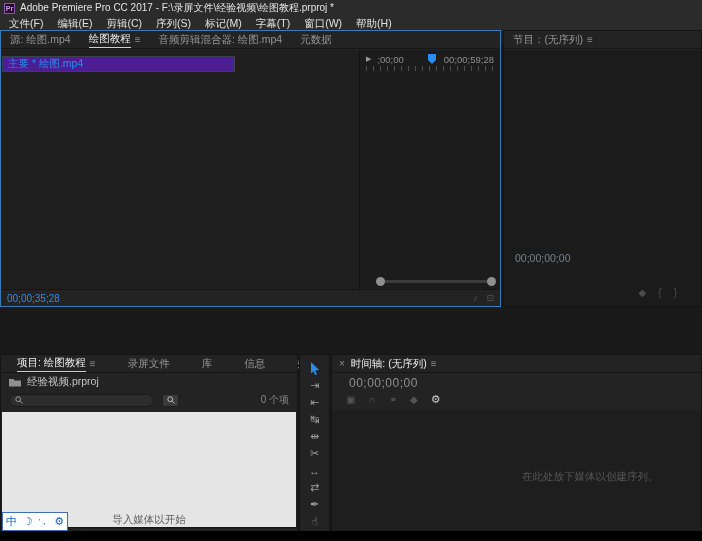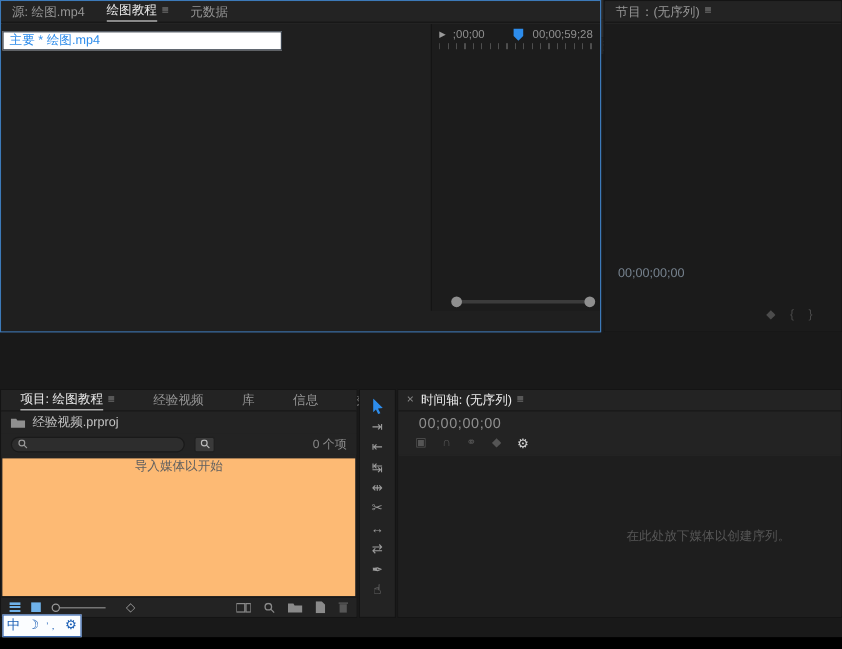--- a/index.html
+++ b/index.html
@@ -19,32 +19,32 @@
   .menubar{position:absolute;left:0;top:16px;width:702px;height:15px;background:#2b2b2b;
     display:flex;align-items:center;padding-left:2px;font-size:10.5px;color:#e0e0e0;}
   .menubar .mi{padding:0 7px;}
   .wsbar{position:absolute;left:0;top:31px;width:702px;height:14px;background:#232323;
     display:flex;align-items:center;justify-content:flex-end;font-size:10.5px;color:#9a9a9a;padding-right:8px;}
   .ws-item{padding:0 12px;display:flex;align-items:center;gap:5px;}
   .ws-item.active{color:#2d8ceb;}
   .ws-overflow{padding:0 14px;color:#bdbdbd;}
 
   
-  .panel{position:absolute;background:#232323;border:1px solid #141414;}
+  .panel{position:absolute;background:#232323;border:1px solid #141414;margin-top:30px;}
   .tabbar{height:18px;display:flex;align-items:center;background:#232323;
     border-bottom:1px solid #161616;font-size:10.5px;color:#969696;white-space:nowrap;}
   .tab{padding:0 9px;height:18px;display:flex;align-items:center;gap:4px;}
   .tab.active{color:#ededed;}
   .tab.active .tlbl{border-bottom:1px solid #cfcfcf;padding-bottom:1px;}
   .pmenu{color:#8a8a8a;font-size:10px;}
 
   
   #ec-panel{left:0;top:45;width:501px;height:277px;border:1px solid #3c79b8;}
   .ec-body{position:absolute;left:0;top:19px;right:0;bottom:0;background:#1f1f1f;}
-  .clip-row{position:absolute;left:1px;top:6px;width:233px;height:16px;background:#ffffff;
+  .clip-row{position:absolute;left:1px;top:6px;width:233px;height:16px;background:#4c1d95;
     border:1px solid #3a424d;color:#2d8ceb;font-size:10.5px;display:flex;align-items:center;padding:0 5px;}
   .ec-vdiv{position:absolute;left:358px;top:0;bottom:17px;width:1px;background:#141414;}
   .mini-tl{position:absolute;left:359px;top:0;right:0;bottom:17px;background:#1c1c1c;}
   .mini-head{position:absolute;left:0;top:2px;right:0;height:14px;display:flex;align-items:center;
     gap:6px;font-size:9.5px;color:#8f8f8f;padding-left:6px;}
   .mini-ticks{position:absolute;left:6px;right:2px;top:16px;height:5px;opacity:.55;
     background:repeating-linear-gradient(90deg,#777 0 1px,transparent 1px 7px);}
   .hscroll{position:absolute;left:16px;right:4px;bottom:3px;height:9px;}
   .hscroll .bar{position:absolute;left:4px;right:4px;top:3px;height:3px;background:#3c3c3c;border-radius:2px;}
   .hscroll .knob{position:absolute;top:0;width:9px;height:9px;border-radius:50%;background:#8f8f8f;}
@@ -66,22 +66,22 @@
   .pj-tabs .tab{padding:0 16px;}
   .pj-overflow{margin-left:auto;padding:0 8px;color:#bdbdbd;}
   .crumb{height:18px;display:flex;align-items:center;gap:6px;padding:0 8px;color:#c4c4c4;font-size:10.5px;background:#232323;}
   .searchrow{height:18px;display:flex;align-items:center;gap:8px;padding:0 8px;background:#232323;justify-content:space-between;}
   .searchbox{width:145px;height:13px;background:#2d2d2d;border:1px solid #1a1a1a;border-radius:7px;
     display:flex;align-items:center;gap:4px;padding:0 5px;}
   .searchbox input{background:transparent;border:none;outline:none;color:#ccc;font-size:9px;width:110px;padding:0;}
   .search-bin{width:17px;height:13px;background:#3a3a3a;border:1px solid #202020;border-radius:2px;
     display:flex;align-items:center;justify-content:center;}
   .count{margin-left:auto;color:#8a8a8a;font-size:10px;}
-  .pj-empty{position:absolute;left:1px;right:1px;top:57px;bottom:17px;background:#fdba74;
-    display:flex;align-items:flex-start;justify-content:center;}
+  .pj-empty{position:absolute;left:1px;right:1px;top:57px;bottom:17px;background:#e5e5e5;
+    display:flex;align-items:flex-end;justify-content:center;}
   .pj-empty span{color:#606060;font-size:10.5px;}
   .pj-toolbar{position:absolute;left:0;right:0;bottom:0;height:17px;background:#232323;border-top:1px solid #161616;
     display:flex;align-items:center;padding:0 7px;gap:9px;}
   .icon-list{width:9px;height:8px;background:repeating-linear-gradient(#6fb1e8 0 2px,transparent 2px 3px);}
   .icon-grid{width:8px;height:8px;background:#6fb1e8;}
   .zslider{display:flex;align-items:center;}
   .zslider .kn{width:7px;height:7px;border-radius:50%;border:1px solid #9a9a9a;background:#232323;}
   .zslider .ln{width:38px;height:1px;background:#8a8a8a;}
   .pj-diamond{color:#9a9a9a;font-size:10px;margin-left:8px;}
   .pj-right{margin-left:auto;display:flex;align-items:center;gap:11px;}
@@ -147,20 +147,21 @@
   <span class="ws-overflow">»</span>
 </div>
 
 <div class="panel" id="ec-panel">
   <div class="tabbar">
     <span class="tab">源: 绘图.mp4</span>
     <span class="tab active">
       <span class="tlbl">绘图教程</span>
       <span class="pmenu">≡</span>
     </span>
+    <span class="tab">音频剪辑混合器: 绘图.mp4</span>
     <span class="tab">元数据</span>
   </div>
   <div class="ec-body">
     <div class="clip-row">主要 * 绘图.mp4</div>
     <div class="ec-vdiv"></div>
     <div class="mini-tl">
       <div class="mini-head">
         <span style="font-size:7px;color:#9a9a9a;">▶</span>
         <span>;00;00</span>
         <span style="margin-left:16px;">
@@ -170,20 +171,26 @@
         </span>
         <span>00;00;59;28</span>
       </div>
       <div class="mini-ticks"></div>
       <div class="hscroll">
         <div class="bar"></div>
         <div class="knob l"></div>
         <div class="knob r"></div>
       </div>
     </div>
+    <div class="ec-bottom">
+      <span class="tc-blue">00;00;35;28</span>
+      <span class="spacer"></span>
+      <span class="ico">♪</span>
+      <span class="ico">⊡</span>
+    </div>
   </div>
 </div>
 
 <div class="panel" id="pg-panel">
   <div class="tabbar">
     <span class="tab">
       <span>节目：(无序列)</span>
       <span class="pmenu">≡</span>
     </span>
   </div>
@@ -196,21 +203,21 @@
     </div>
   </div>
 </div>
 
 <div class="panel" id="pj-panel">
   <div class="tabbar pj-tabs">
     <span class="tab active">
       <span class="tlbl">项目: 绘图教程</span>
       <span class="pmenu">≡</span>
     </span>
-    <span class="tab">经验视频</span>
+    <span class="tab">录屏文件</span>
     <span class="tab">库</span>
     <span class="tab">信息</span>
     <span class="tab">效果</span>
     <span class="pj-overflow">»</span>
   </div>
   <div class="crumb">
     <span>
       <svg width="12" height="9" viewBox="0 0 12 9">
           <path d="M0 1.5 L0 8.5 L12 8.5 L12 2.5 L5.5 2.5 L4.5 1 L0 1 Z" fill="#8f8f8f"></path>
         </svg>

